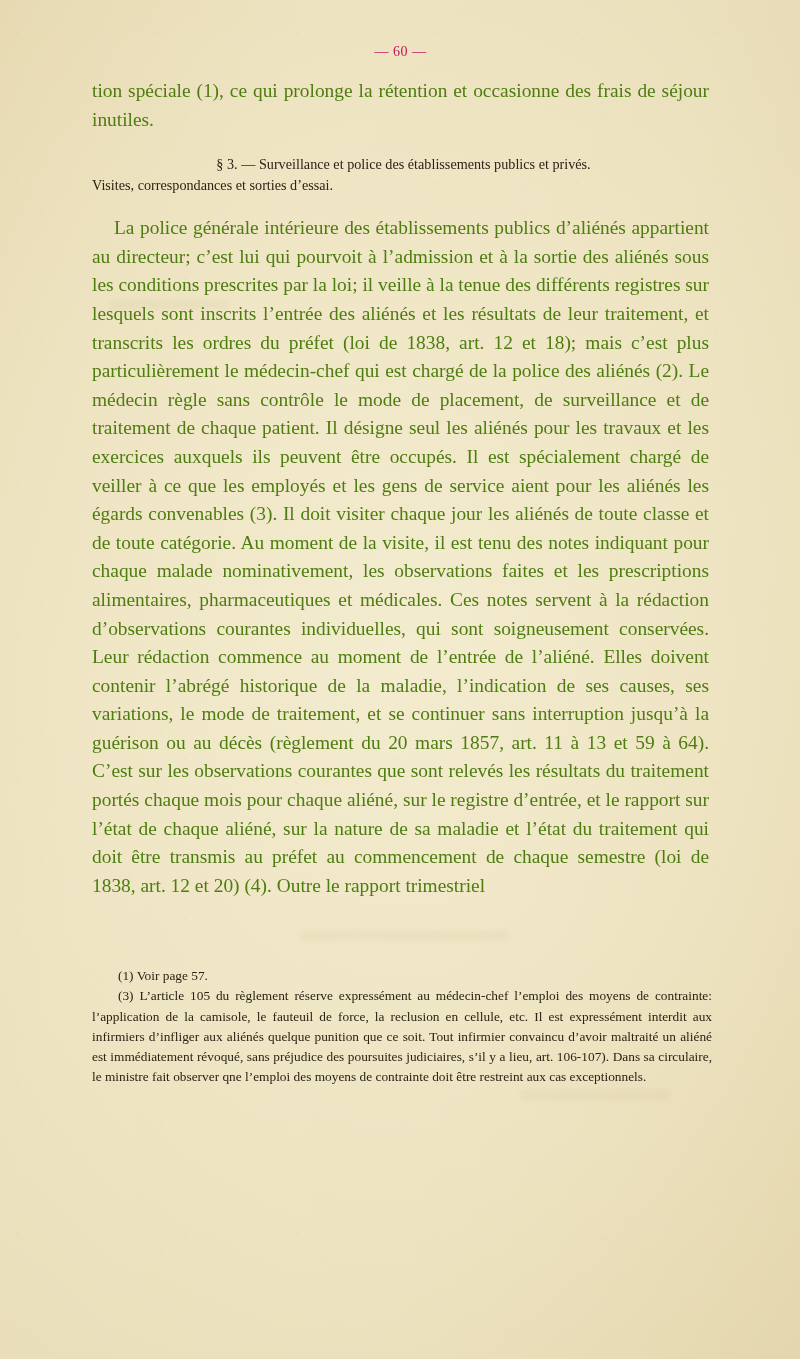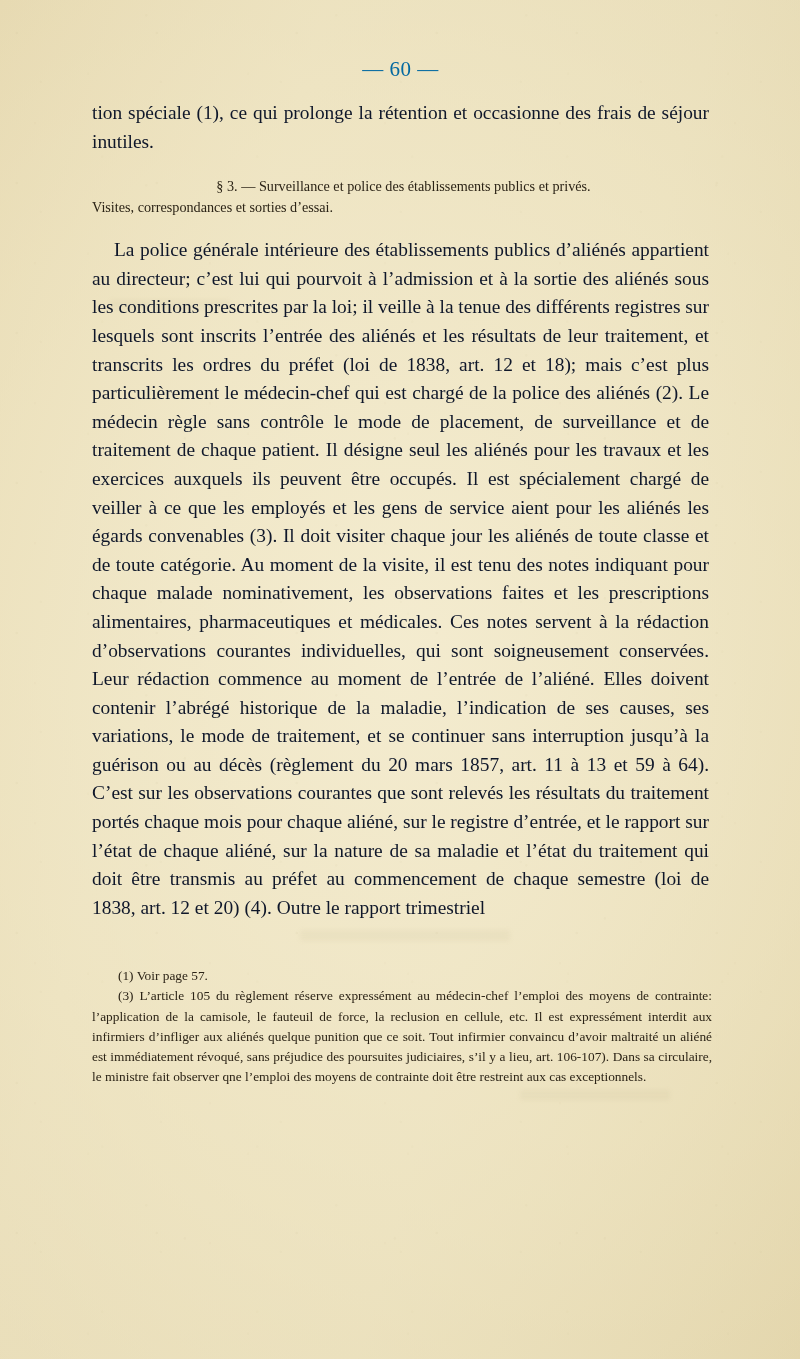--- a/index.html
+++ b/index.html
@@ -48,34 +48,34 @@
     position: absolute;
     left: 92px;
     top: 0;
     width: 617px;
     height: 100%;
   }
 
   
   .page-header {
     text-align: center;
-    font-size: 21px;
+    font-size: 14px;
     letter-spacing: .5px;
-    padding-top: 57px;
-    color: #0369a1;
+    padding-top: 44px;
+    color: #be185d;
   }
 
   
   .body-text {
     margin-top: 17px;
     font-size: 19.4px;
     line-height: 28.6px;
     text-align: justify;
     text-justify: inter-word;
-    color: #0f172a;
+    color: #4d7c0f;
   }
   .body-text p { margin: 0; }
   .body-text p.indent { text-indent: 22px; }
 
   
   .section-head {
     margin-top: 20px;
     margin-bottom: 18px;
     font-size: 14.2px;
     line-height: 21px;

